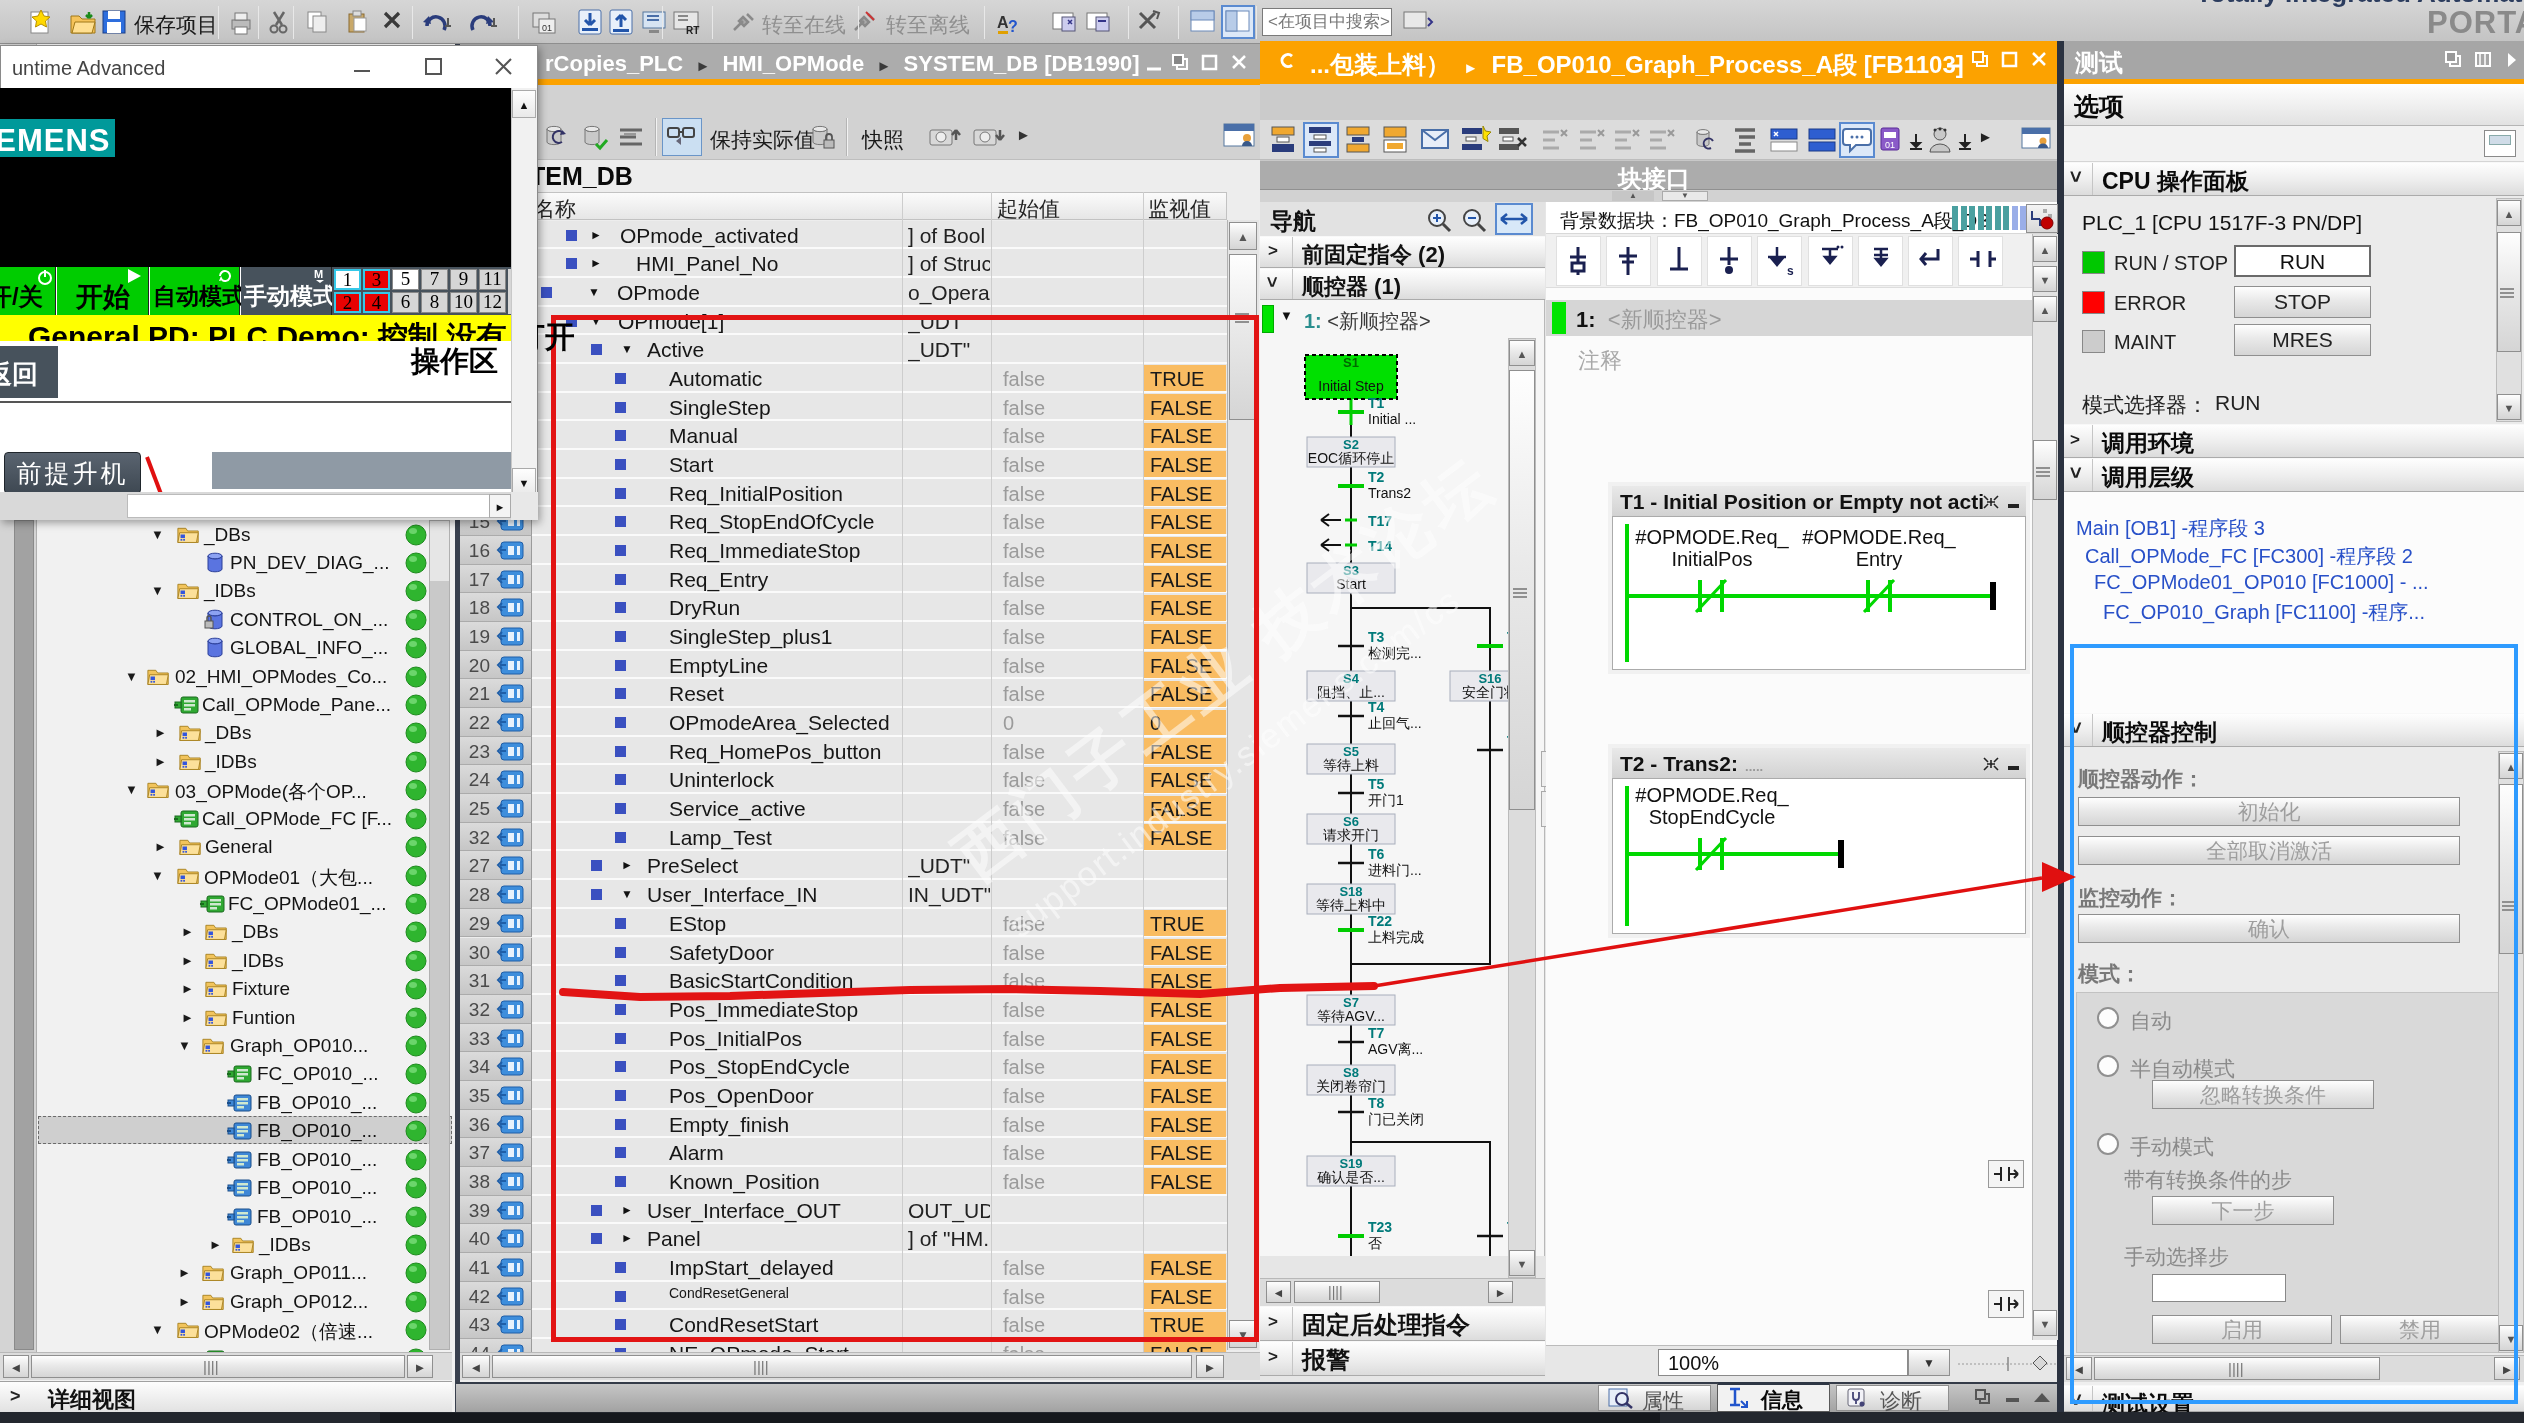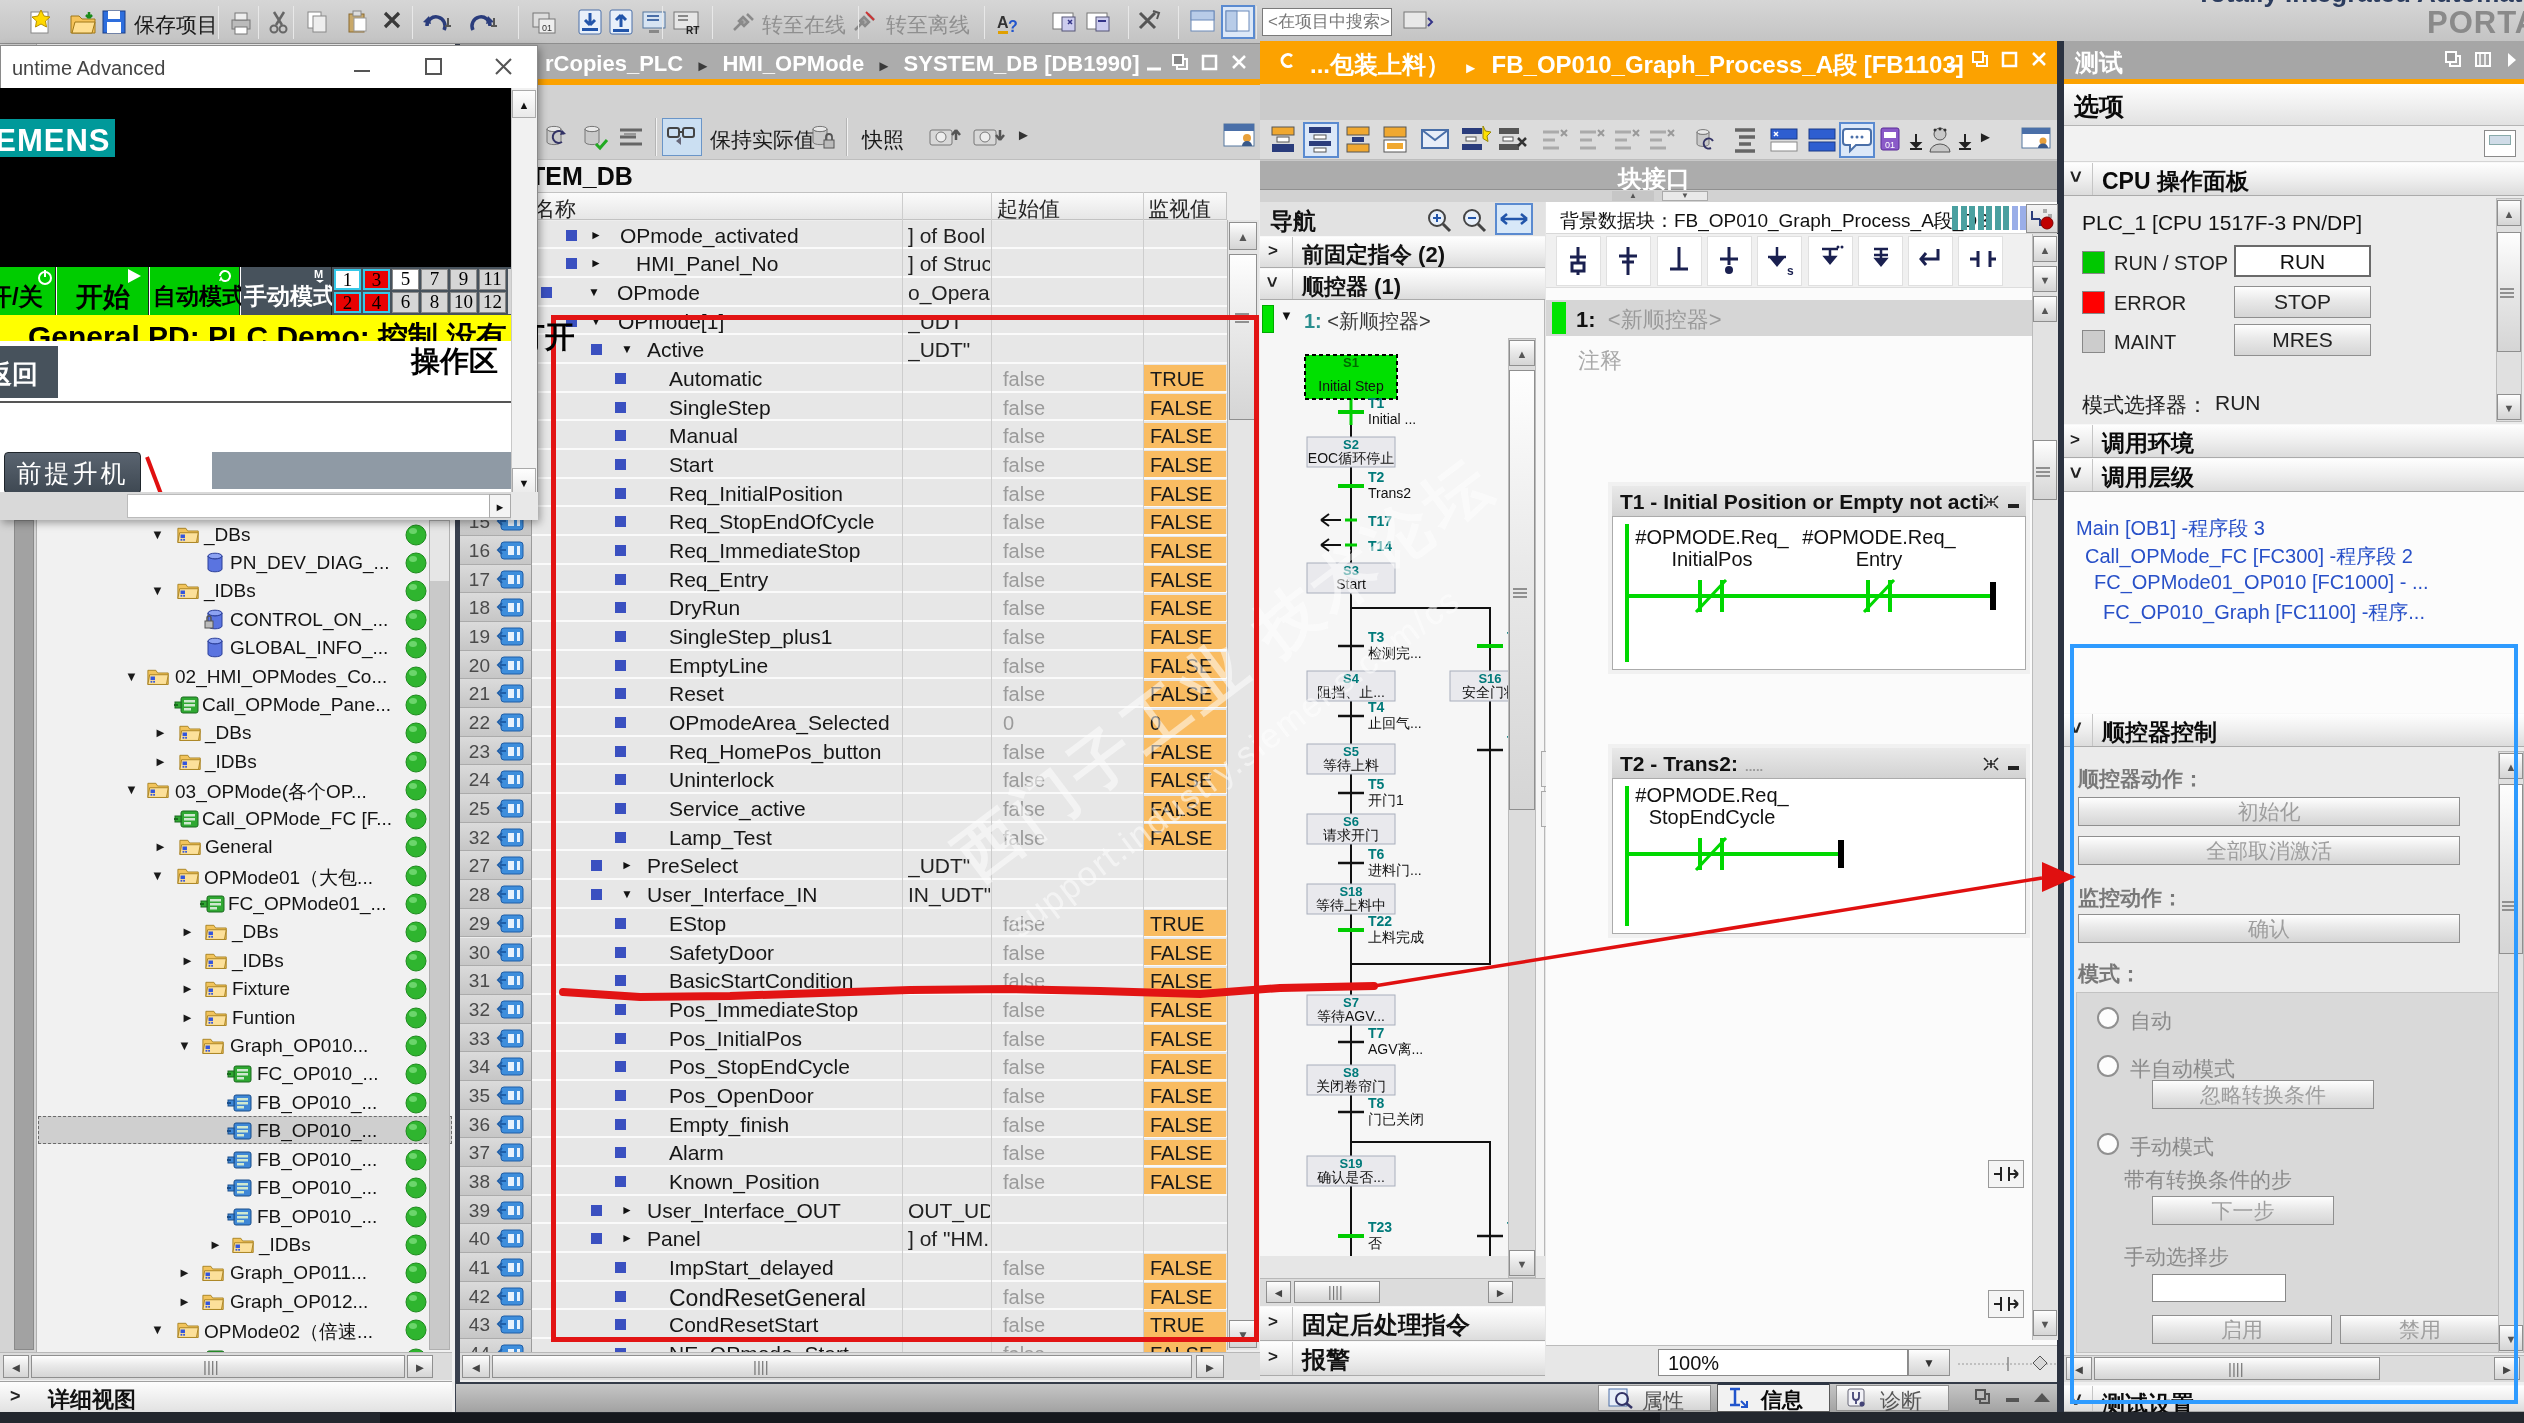--- a/index.html
+++ b/index.html
@@ -1112,21 +1112,21 @@
 <div style="left:460px;top:1281.66px;width:767px;height:28.68px;background:#E7E7E7;border-bottom:2px solid #FAFAFA;"></div>
 <div style="left:460px;top:1281.66px;width:72px;height:28.68px;background:linear-gradient(#DBDBDB,#C6C6C6);border-right:1px solid #9B9B9B;border-bottom:1px solid #ABABAB;"></div>
 <div style="left:462px;top:1285.66px;font-size:19px;color:#4A4A4A;white-space:nowrap;width:28px;text-align:right">42</div>
 <svg style="left:497px;top:1285.66px" width="28" height="21" viewBox="0 0 28 21">
     <rect x="4" y="2" width="22" height="17" rx="3" fill="#3E8EDC" stroke="#1E5EA8"></rect>
     <path d="M9 10 l-6 0 m2 -4 l-4 4 4 4" stroke="#1E5EA8" stroke-width="2" fill="none"></path>
     <rect x="11" y="6" width="6" height="9" fill="#E8F2FC"></rect>
     <rect x="20" y="6" width="3" height="9" fill="#E8F2FC"></rect>
   </svg>
 <div style="left:615px;top:1290.66px;width:11px;height:11px;background:#3A50C0;"></div>
-<div style="left:669px;top:1284.66px;font-size:23px;color:#161616;white-space:nowrap;">CondResetGeneral</div>
+<div style="left:669px;top:1284.66px;font-size:14px;color:#161616;white-space:nowrap;">CondResetGeneral</div>
 <div style="left:1003px;top:1285.66px;font-size:20px;color:#9B9B9B;white-space:nowrap;">false</div>
 <div style="left:1144px;top:1283.16px;width:82px;height:25.68px;background:#F9BC62;"></div>
 <div style="left:1150px;top:1285.66px;font-size:20px;color:#1A1A1A;white-space:nowrap;">FALSE</div>
 <div style="left:460px;top:1310.34px;width:767px;height:28.68px;background:#E7E7E7;border-bottom:2px solid #FAFAFA;"></div>
 <div style="left:460px;top:1310.34px;width:72px;height:28.68px;background:linear-gradient(#DBDBDB,#C6C6C6);border-right:1px solid #9B9B9B;border-bottom:1px solid #ABABAB;"></div>
 <div style="left:462px;top:1314.34px;font-size:19px;color:#4A4A4A;white-space:nowrap;width:28px;text-align:right">43</div>
 <svg style="left:497px;top:1314.34px" width="28" height="21" viewBox="0 0 28 21">
     <rect x="4" y="2" width="22" height="17" rx="3" fill="#3E8EDC" stroke="#1E5EA8"></rect>
     <path d="M9 10 l-6 0 m2 -4 l-4 4 4 4" stroke="#1E5EA8" stroke-width="2" fill="none"></path>
     <rect x="11" y="6" width="6" height="9" fill="#E8F2FC"></rect>

